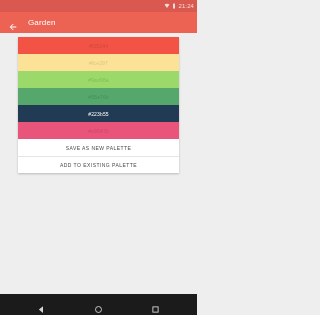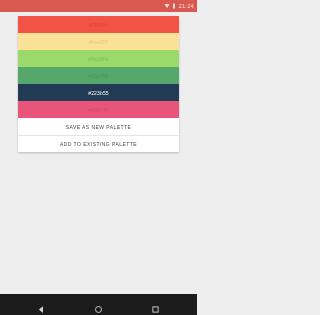--- a/index.html
+++ b/index.html
@@ -87,20 +87,28 @@
     </span>
     <span class="sb-icon">
       <svg width="4" height="6" viewBox="0 0 12 24">
           <rect x="4" y="1" width="4" height="2" fill="#f6dcd8"></rect>
           <rect x="2" y="3" width="8" height="19" rx="1" fill="#f6dcd8"></rect>
         </svg>
     </span>
     <span class="sb-time">21:24</span>
   </div>
 
+  <div class="appbar">
+    <span class="back-arrow">
+      <svg width="10" height="10" viewBox="0 0 24 24">
+          <path fill="#ffffff" d="M20 11H7.8l5.6-5.6L12 4l-8 8 8 8 1.4-1.4L7.8 13H20v-2z"></path>
+        </svg>
+    </span>
+    <span class="title">Garden</span>
+  </div>
 
   <div class="content">
     <div class="card">
 
       <div class="swatch-list">
         <div class="swatch" style="background:#f25344;">
           <span class="hex" style="color:#d14a3d;">#f25344</span>
         </div>
         <div class="swatch" style="background:#fce297;">
           <span class="hex" style="color:#ddc482;">#fce297</span>

